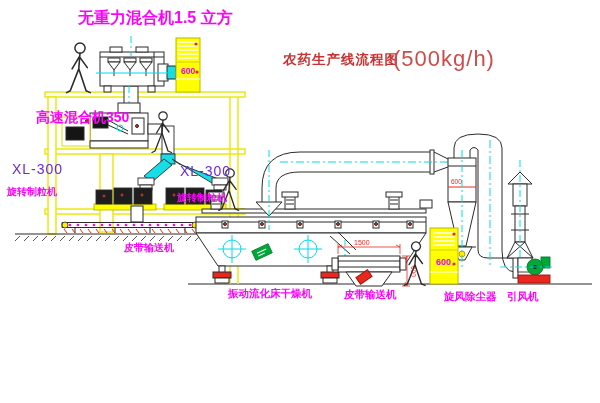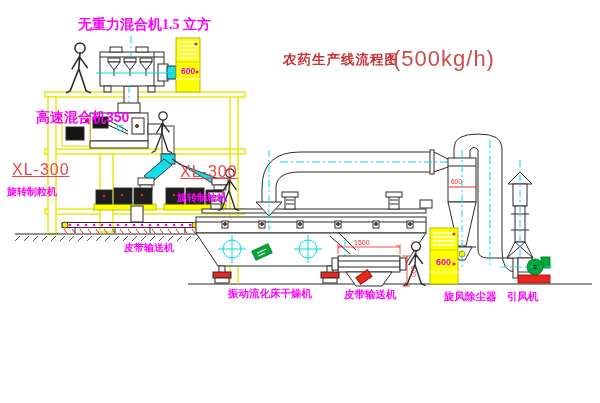--- a/index.html
+++ b/index.html
@@ -1,21 +1,21 @@
 <!DOCTYPE html>
 <html><head>
 <meta charset="utf-8">
 <style>
   html,body{margin:0;padding:0;background:#fff;}
   .screen{position:relative;width:600px;height:403px;background:#ffffff;overflow:hidden;
           font-family:"Liberation Sans",sans-serif;}
   .screen svg{position:absolute;left:0;top:0;}
   .lbl{position:absolute;color:#ff00ff;white-space:nowrap;line-height:1;}
   .cjk{font-size:10px;font-weight:700;letter-spacing:0px;}
-  .model{font-size:16px;font-weight:400;letter-spacing:1px;color:#ef4444;text-decoration:underline;}
+  .model{font-size:14px;font-weight:400;letter-spacing:1px;color:#6d28d9;}
   .title-cn{position:absolute;color:#c83232;font-size:13.5px;font-weight:700;letter-spacing:1px;white-space:nowrap;}
   .title-cap{position:absolute;color:#cd4b4b;font-size:22px;font-weight:400;letter-spacing:1px;white-space:nowrap;}
   .cab{position:absolute;color:#ee00ee;font-weight:700;font-size:8.5px;white-space:nowrap;}
 </style>
 </head>
 <body>
 
 <div class="screen">
 
 <svg width="600" height="403" viewBox="0 0 600 403">
@@ -297,21 +297,21 @@
 
   <use href="#person" transform="translate(80,42) scale(1.22)"></use>
   <use href="#person" transform="translate(163,111)"></use>
   <use href="#person" transform="translate(230,168) scale(1.02)"></use>
   <use href="#person" transform="translate(416,241) scale(1.07)"></use>
 </svg>
 
 <div class="title-cn" style="left:283px;top:51px;">农药生产线流程图</div>
 <div class="title-cap" style="left:393px;top:46px;">(500kg/h)</div>
 
-<div class="lbl cjk" style="left:78px;top:18px;font-size:14px;font-family:Liberation Serif, serif;">无重力混合机1.5 立方</div>
+<div class="lbl cjk" style="left:78px;top:10px;font-size:16px;">无重力混合机1.5 立方</div>
 <div class="lbl cjk" style="left:36px;top:110px;font-size:14px;">高速混合机350</div>
 
 <div class="lbl model" style="left:12px;top:162px;">XL-300</div>
 <div class="lbl cjk" style="left:7px;top:187px;">旋转制粒机</div>
 
 <div class="lbl model" style="left:180px;top:164px;">XL-300</div>
 <div class="lbl cjk" style="left:177px;top:193px;">旋转制粒机</div>
 
 <div class="lbl cjk" style="left:124px;top:207px;margin-top:36px;">皮带输送机</div>
 

